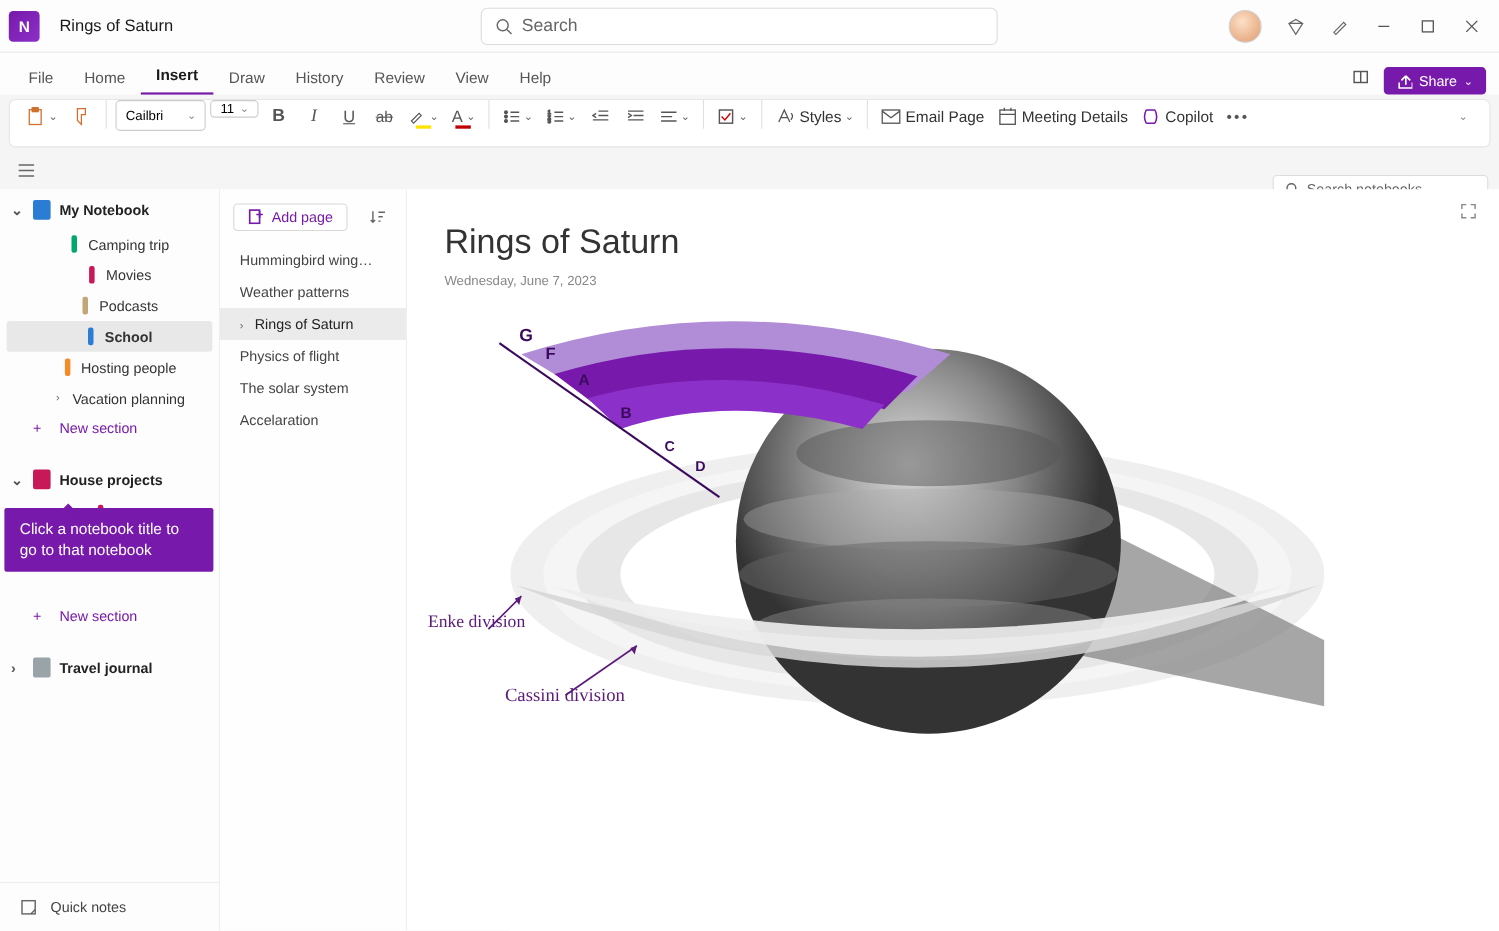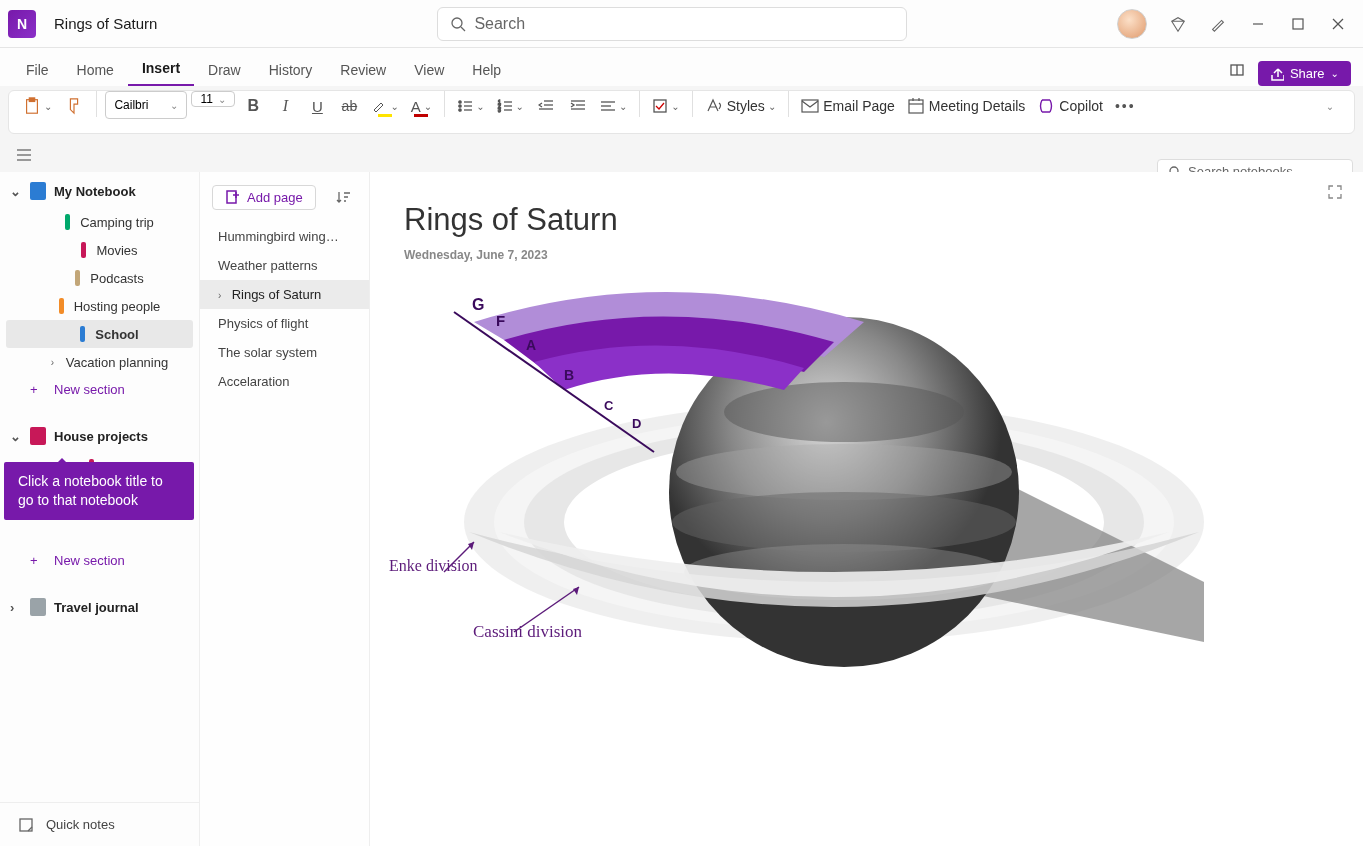--- a/index.html
+++ b/index.html
@@ -59,21 +59,21 @@
 
 
 .add-page-row{display:flex;align-items:center;gap:10px;padding:10px 12px;justify-content:space-between;}
 .add-page-btn{border:1px solid #d8d8d8;border-radius:4px;padding:4px 12px;display:flex;align-items:center;gap:8px;color:#7719AA;font-size:13px;font-weight:500;background:#fff;}
 .page-item{padding:7px 18px;font-size:13px;color:#444;cursor:pointer;white-space:nowrap;overflow:hidden;text-overflow:ellipsis;}
 .page-item.selected{background:#ebebeb;font-weight:500;color:#222;}
 .page-item .chev-sm{display:inline-block;width:10px;color:#666;font-size:10px;}
 
 
 .page-title-h{font-size:31px;color:#333;font-weight:500;margin-bottom:10px;}
-.page-date{font-size:12px;color:#888;margin-bottom:20px;font-weight:bold;}
+.page-date{font-size:12px;color:#888;margin-bottom:20px;}
 .saturn-wrap{position:relative;width:800px;height:430px;margin-top:10px;}
 
 
 .expand-icon{position:absolute;top:12px;right:20px;color:#666;}
 </style>
 </head>
 <body>
 
 <div class="titlebar">
   <div class="app-icon">N</div>
@@ -295,27 +295,27 @@
         <span>Camping trip</span>
       </div>
     <div class="section-item">
         <span class="sec-tab" style="background:#c71858"></span>
         <span>Movies</span>
       </div>
     <div class="section-item">
         <span class="sec-tab" style="background:#c2a678"></span>
         <span>Podcasts</span>
       </div>
+    <div class="section-item selected">
+        <span class="sec-tab" style="background:#2b7cd3"></span>
+        <span style="font-weight:600">School</span>
+      </div>
     <div class="section-item">
         <span class="sec-tab" style="background:#f28c28"></span>
         <span>Hosting people</span>
-      </div>
-    <div class="section-item selected">
-        <span class="sec-tab" style="background:#2b7cd3"></span>
-        <span style="font-weight:600">School</span>
       </div>
     <div class="section-item">
         <span style="width:5px;font-size:10px;color:#666;">›</span>
         <span>Vacation planning</span>
       </div>
     <div class="new-section">
         <span class="plus">+</span>
         <span>New section</span>
       </div>
 
@@ -419,17 +419,17 @@
         <text x="160" y="98" fill="#3a0a5c" font-size="14" font-weight="600">B</text>
         <text x="200" y="128" fill="#3a0a5c" font-size="13" font-weight="600">C</text>
         <text x="228" y="146" fill="#3a0a5c" font-size="13" font-weight="600">D</text>
 
         <line x1="70" y1="260" x2="40" y2="290" stroke="#5c1b7a" stroke-width="1.5"></line>
         <path d="M70 260 L64 262 L68 268 Z" fill="#5c1b7a"></path>
         <line x1="175" y1="305" x2="110" y2="350" stroke="#5c1b7a" stroke-width="1.5"></line>
         <path d="M175 305 L169 307 L173 313 Z" fill="#5c1b7a"></path>
       </svg>
       <div style="position:absolute;left:-15px;top:275px;color:#5c1b7a;font-family:cursive;font-size:16px;">Enke division</div>
-      <div style="position:absolute;left:69px;top:340px;color:#5c1b7a;font-family:cursive;font-size:17px;">Cassini division</div>
+      <div style="position:absolute;left:55px;top:340px;color:#5c1b7a;font-family:cursive;font-size:17px;">Cassini division</div>
     </div>
   </div>
 
 </div>
 
 </body></html>

